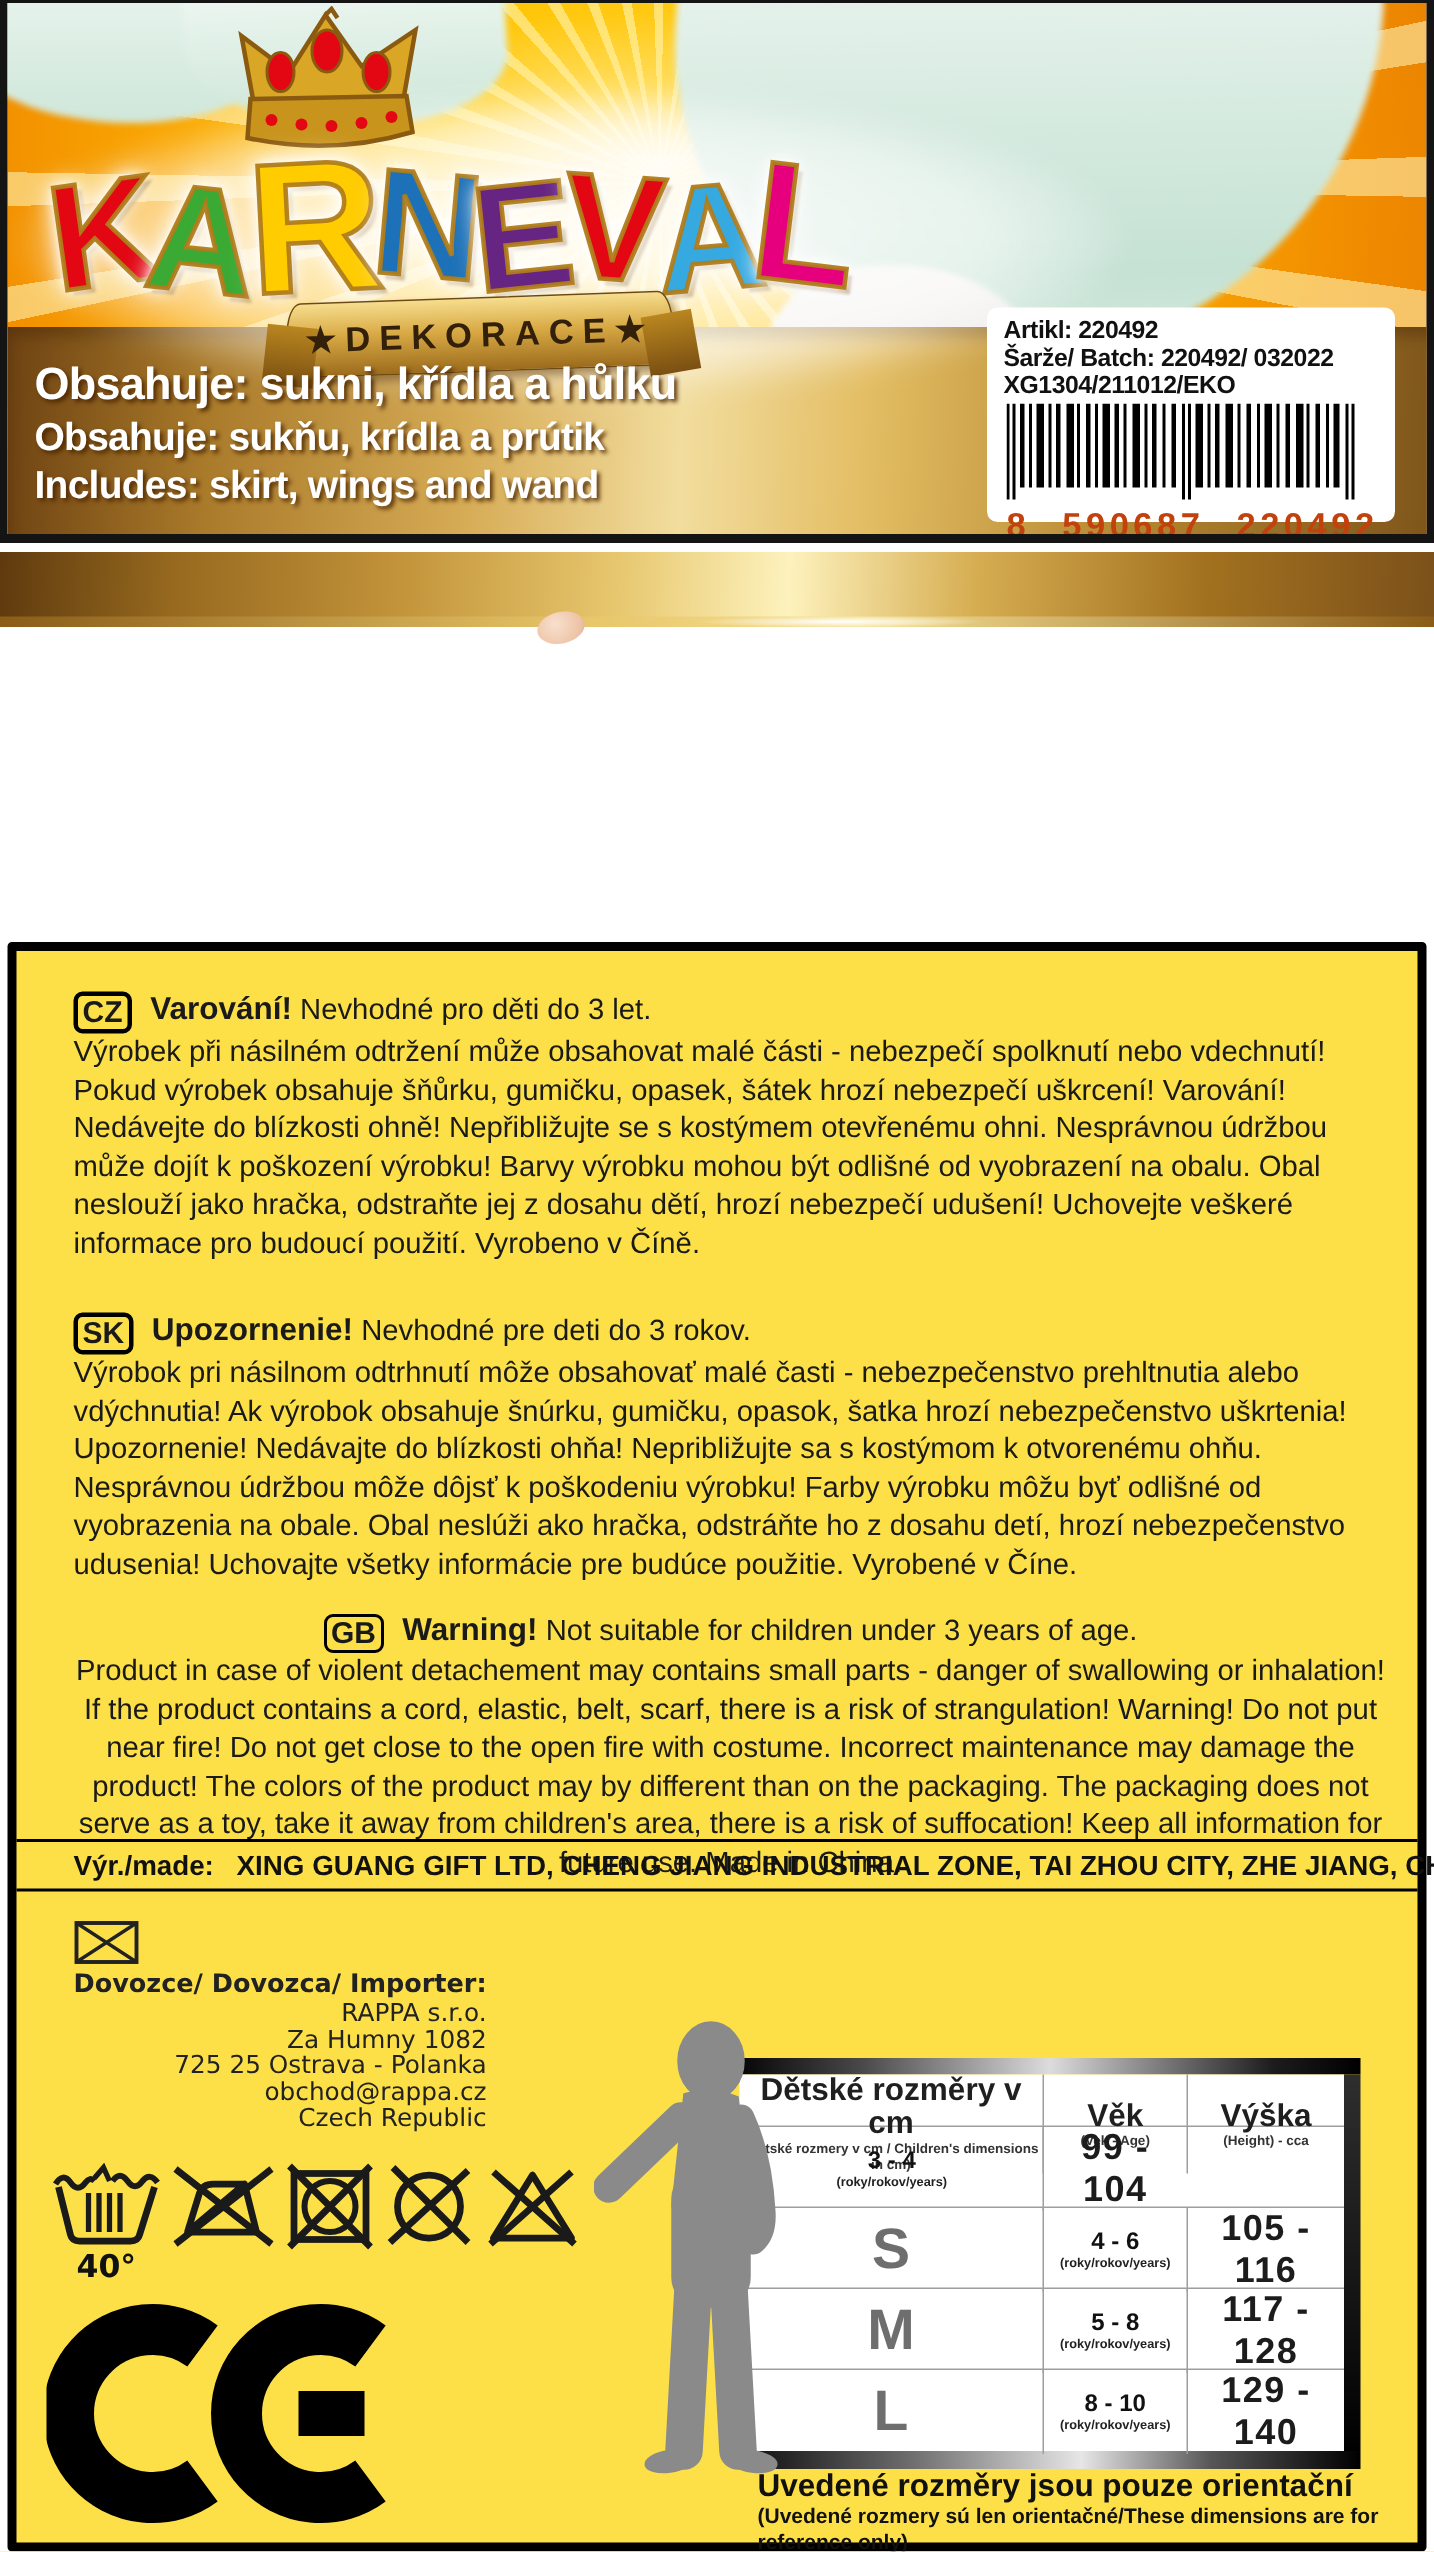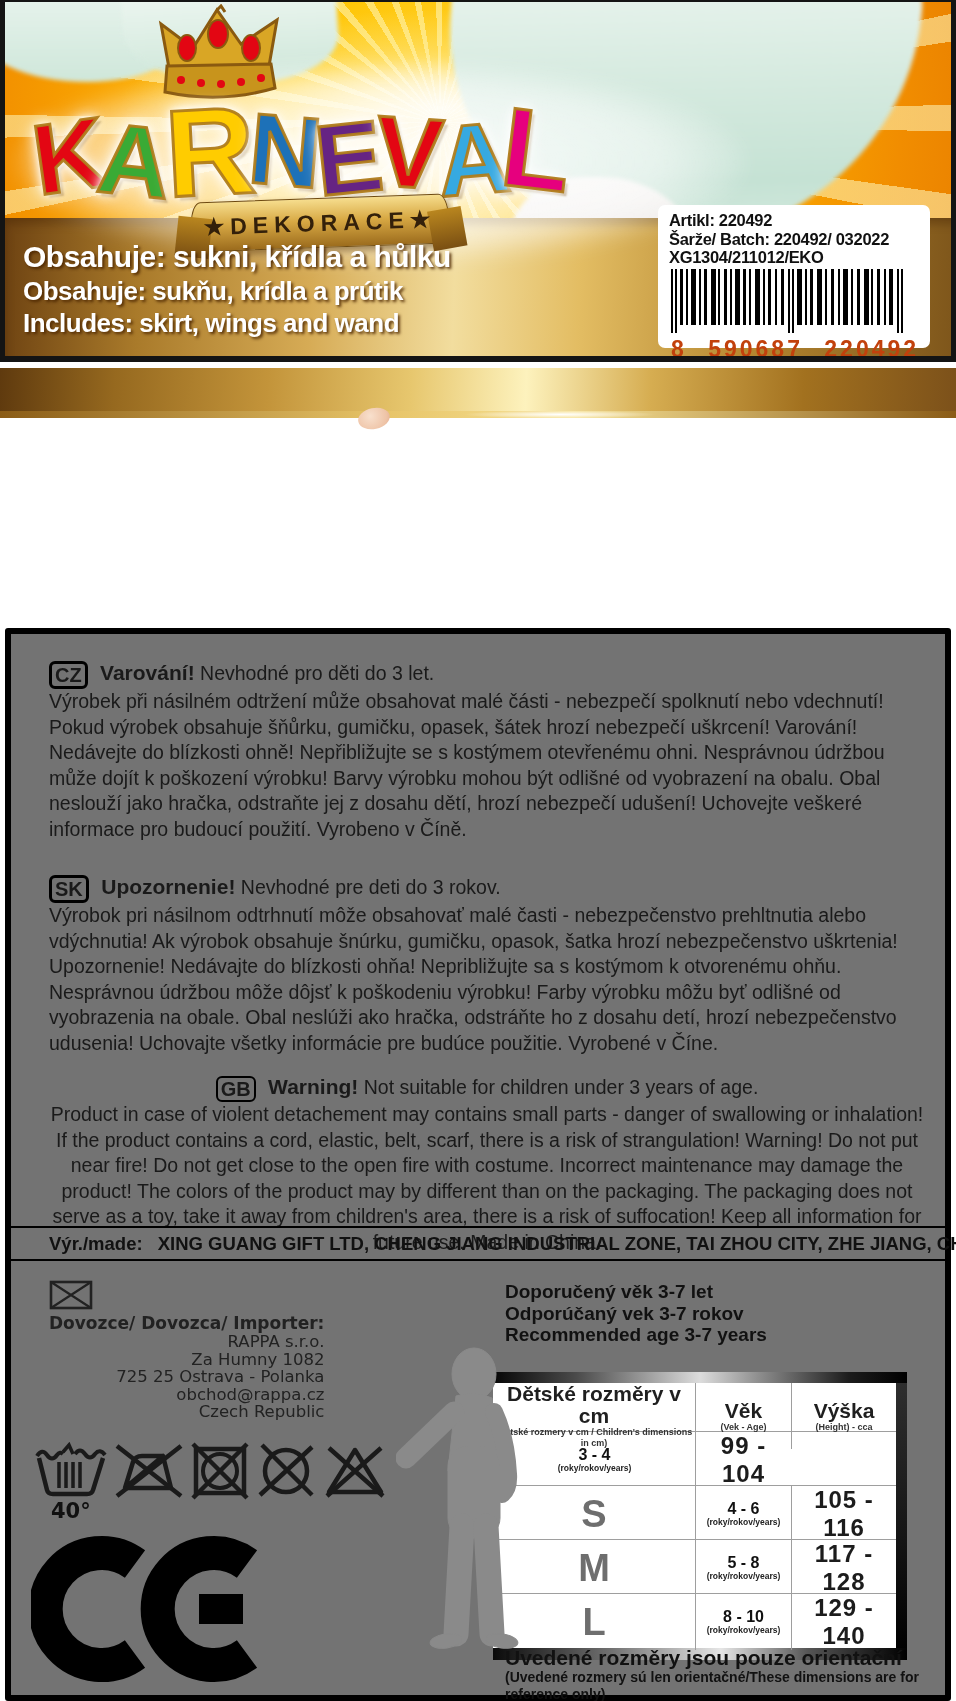--- a/index.html
+++ b/index.html
@@ -75,21 +75,21 @@
 
   .gold-strip{ position:absolute; left:0; top:368px; width:956px; height:50px;
     background:linear-gradient(92deg,#5f3a0e 0%,#96691f 12%,#c3943a 28%,#e7c76e 43%,#fdf2bd 55%,#d6ad51 68%,#a2711f 84%,#7c511a 100%); }
   .gold-strip::after{ content:""; position:absolute; left:0; bottom:0; width:100%; height:7px;
     background:radial-gradient(ellipse 120px 5px at 560px 50%, #fff, rgba(255,255,255,0) 80%),
                linear-gradient(90deg,#8a5c17,#e7c467 40%,#f7e296 60%,#8a5c17); }
   .foot{ position:absolute; left:358px; top:408px; width:32px; height:21px; border-radius:50%;
     background:radial-gradient(circle at 40% 35%, #f8e0cd, #eec3a6 70%, #dfa98b); transform:rotate(-12deg); }
 
   
-  .panel{ position:absolute; left:5px; top:628px; width:946px; height:1073px; background:#737373;
+  .panel{ position:absolute; left:5px; top:628px; width:946px; height:1073px; background:#fde047;
     border:6px solid #000; border-radius:3px; }
   .warn{ position:absolute; left:38px; width:876px; color:#1a1a1a; font-size:19.5px; line-height:25.5px; }
   .warn .badge{ display:inline-block; border:3px solid #000; border-radius:6px; font-weight:bold;
     font-size:20px; line-height:22px; padding:0 3px; margin-right:7px; vertical-align:-2px; }
   .warn .badge.thin{ border-width:2px; }
   .warn b{ font-size:21px; }
   .warn-cz{ top:26px; } .warn-sk{ top:240px; } .warn-gb{ top:440px;text-align:center; }
 
   .rule{ position:absolute; left:0; width:934px; height:2px; background:#000; }
   .rule-1{ top:592px; } .rule-2{ top:625px; }
@@ -112,21 +112,21 @@
   .tablewrap{ position:absolute; left:482px; top:738px; width:414px; }
   .t-topbar{ height:11px; background:linear-gradient(90deg,#060606 0%,#4a4a4a 20%,#dcdcdc 50%,#8f8f8f 64%,#1c1c1c 86%,#000 100%); }
   .t-bottombar{ height:12px; background:linear-gradient(90deg,#0a0a0a 0%,#6f6f6f 28%,#e6e6e6 55%,#565656 76%,#000 100%); }
   .t-body{ display:flex; }
   .t-grid{ width:403px; background:#fff; }
   .t-rightbar{ width:11px; background:linear-gradient(180deg,#2e2e2e,#161616 55%,#000); }
   .t-row{ display:grid; grid-template-columns:202px 96px 105px; border-bottom:1px solid #9e9e9e; }
   .t-row:last-child{ border-bottom:none; }
   .t-cell{ display:flex; flex-direction:column; align-items:center; justify-content:center; text-align:center; }
   .t-cell.c2,.t-cell.c3{ border-left:1px solid #9e9e9e; }
-  .t-head{ height:49px; }
+  .t-head{ height:35px; }
   .t-head .h1{ font-weight:bold; font-size:21px; color:#1f1f1f; line-height:22px; }
   .t-head .h2{ font-weight:bold; font-size:9px; color:#333; line-height:11px; }
   .t-data{ height:54px; }
   .t-size{ font-weight:bold; font-size:38px; color:#6e6e6e; }
   .t-age{ font-weight:bold; font-size:16px; color:#111; line-height:16px; }
   .t-agesub{ font-weight:bold; font-size:8.5px; color:#222; line-height:10px; }
   .t-height{ font-weight:bold; font-size:24px; color:#1c1c1c; letter-spacing:1px; }
 
   .silhouette{ position:absolute; left:385px; top:712px; }
   .footnote{ position:absolute; left:494px; top:1012px; color:#111; }
@@ -304,25 +304,20 @@
       </svg>
     </div>
     <div class="temp">40°</div>
 
     <svg class="ce" width="230" height="150" viewBox="0 0 230 150">
       <path d="M104,30 A56,56 0 1 0 104,120" fill="none" stroke="#000" stroke-width="34"></path>
       <path d="M216,30 A56,56 0 1 0 216,120" fill="none" stroke="#000" stroke-width="34"></path>
       <path d="M168,75 L212,75" stroke="#000" stroke-width="30"></path>
     </svg>
 
-    <div class="age">
-      <div>Doporučený věk 3-7 let</div>
-      <div>Odporúčaný vek 3-7 rokov</div>
-      <div>Recommended age 3-7 years</div>
-    </div>
 
     <div class="tablewrap">
       <div class="t-topbar"></div>
       <div class="t-body">
         <div class="t-grid">
           <div class="t-row t-head">
             <div class="t-cell c1">
               <div class="h1">Dětské rozměry v cm</div>
               <div class="h2">(Detské rozmery  v cm / Children's dimensions in cm)</div>
             </div>

